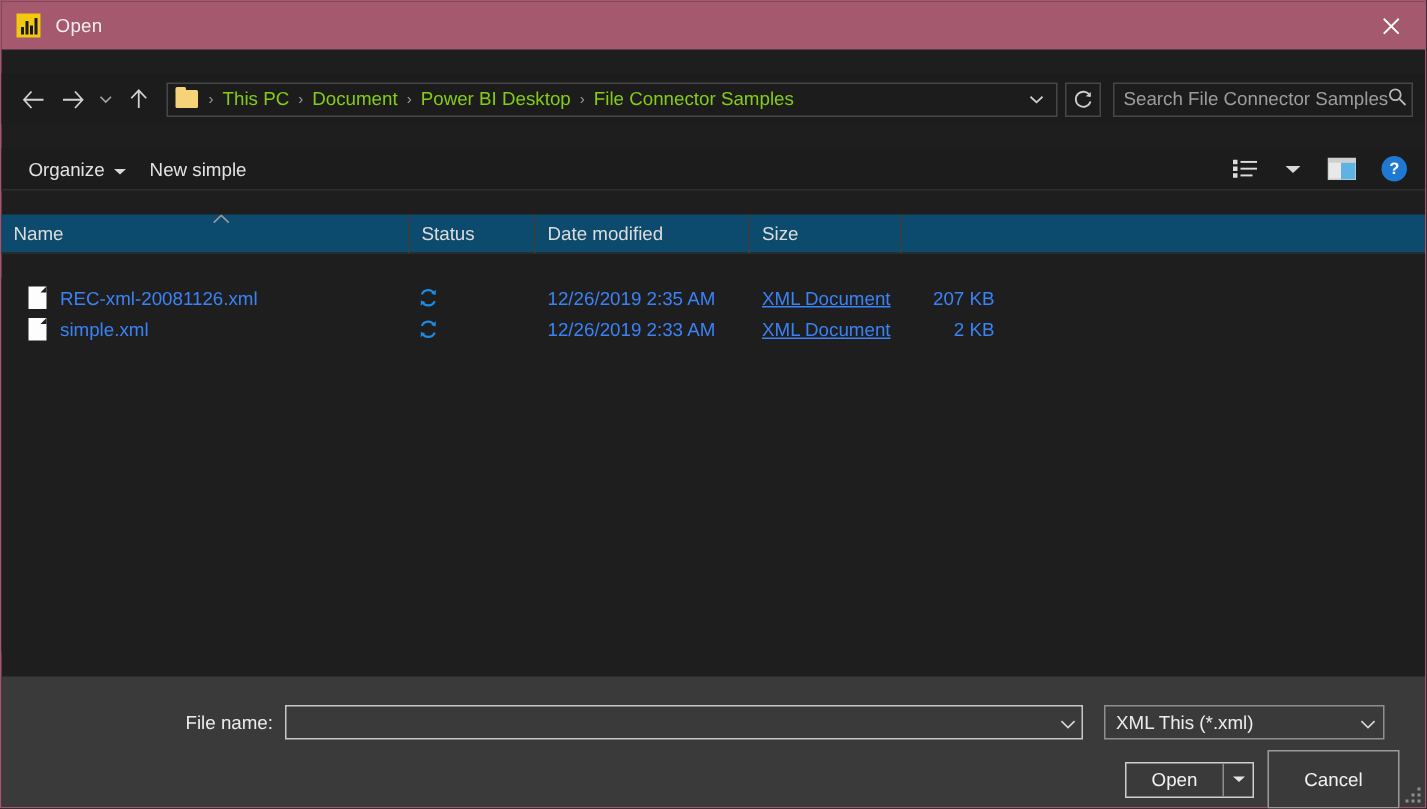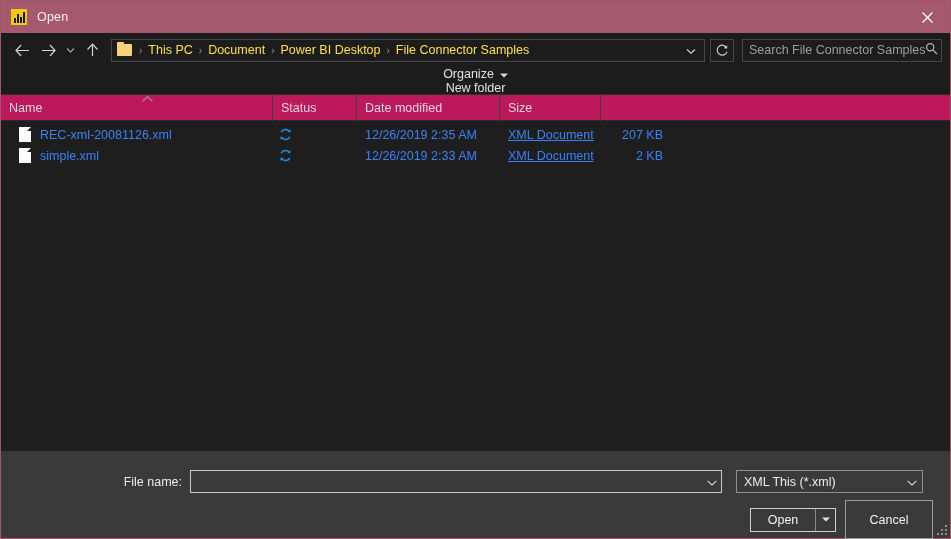--- a/index.html
+++ b/index.html
@@ -7,21 +7,21 @@
     width: 951px; height: 539px;
     background: #1e1e1e;
     font-family: "Liberation Sans", sans-serif;
     overflow: hidden;
   }
   #dialog {
     position: relative;
     width: 951px; height: 539px;
     background: #1e1e1e;
     border: 1px solid #a3566c;
-    display: flex; flex-direction: column;
+    display: flex; flex-direction: column; gap: 16px;
   }
 
   
   #titlebar {
     height: 32px; min-height: 32px;
     background: #a4596e;
     display: flex; align-items: center;
     position: relative;
   }
   #app-icon {
@@ -75,21 +75,21 @@
   #crumb-folder {
     width: 15px; height: 12px; background: #f6d278;
     border-radius: 1px 1px 1px 1px;
     position: relative; margin-right: 4px; flex: none;
   }
   #crumb-folder::before {
     content:''; position:absolute; left:0; top:-2px;
     width: 7px; height: 3px; background:#f6d278; border-radius:1px 1px 0 0;
   }
   .crumb {
-    color: #fde047; font-size: 12.5px; white-space: nowrap;
+    color: #84cc16; font-size: 12.5px; white-space: nowrap;
     padding: 0 3px;
   }
   .crumb-sep {
     color: #9b9b9b; font-size: 10px; padding: 0 3px; user-select:none;
   }
   #crumb-chev {
     margin-left: auto; color: #cfcfcf; padding: 0 6px 0 8px; flex:none;
   }
   #refresh-btn {
     width: 24px; height: 23px; margin-left: -1px;
@@ -107,41 +107,40 @@
   }
   #search-placeholder { flex: 1; white-space: nowrap; }
 
   
   #toolbar {
     height: 28px; min-height: 28px;
     background: #1c1c1c;
     display: flex; align-items: center;
     padding: 0 10px;
     border-bottom: 1px solid #2e2e2e;
-    flex-direction: column;
   }
   .tb-item {
     color: #e2e2e2; font-size: 12.5px;
     display: flex; align-items: center; gap: 6px;
     padding: 0 8px; height: 24px;
   }
   #tb-right { margin-left: auto; display: flex; align-items: center; gap: 2px; }
   .tb-icon { width: 30px; height: 24px; display:flex; align-items:center; justify-content:center; color:#dcdcdc; }
   #help-btn {
     width: 17px; height: 17px; border-radius: 50%;
     background: #1f78d1; color: #fff;
     font-size: 11px; font-weight: bold;
     display: flex; align-items: center; justify-content: center;
     margin-left: 10px; margin-right: 2px;
   }
 
   
   #colheader {
     height: 26px; min-height: 26px;
-    background: #be185d;
+    background: #0c4a6e;
     display: flex; position: relative;
     border-bottom: 1px solid #2b2b2b;
   }
   .col {
     color: #dcdcdc; font-size: 12.5px;
     display: flex; align-items: center;
     padding-left: 8px;
     border-right: 1px solid #3d3d3d;
     position: relative;
     height: 26px;
@@ -304,21 +303,21 @@
   <div id="toolbar">
     <div class="tb-item">
       <span>Organize</span>
       <span>
         <svg width="8" height="5" viewBox="0 0 8 5">
             <path d="M0 0.6 L4 4.4 L8 0.6 Z" fill="#d8d8d8"></path>
           </svg>
       </span>
     </div>
     <div class="tb-item">
-      <span>New folder</span>
+      <span>New simple</span>
     </div>
 
     <div id="tb-right">
       <div class="tb-icon">
         <svg width="17" height="13" viewBox="0 0 17 13">
           <rect x="0" y="0.5" width="3" height="3" fill="#dcdcdc"></rect>
           <rect x="0" y="5" width="3" height="3" fill="#dcdcdc"></rect>
           <rect x="0" y="9.5" width="3" height="3" fill="#dcdcdc"></rect>
           <rect x="5" y="1.3" width="11" height="1.3" fill="#dcdcdc"></rect>
           <rect x="5" y="5.8" width="11" height="1.3" fill="#dcdcdc"></rect>

